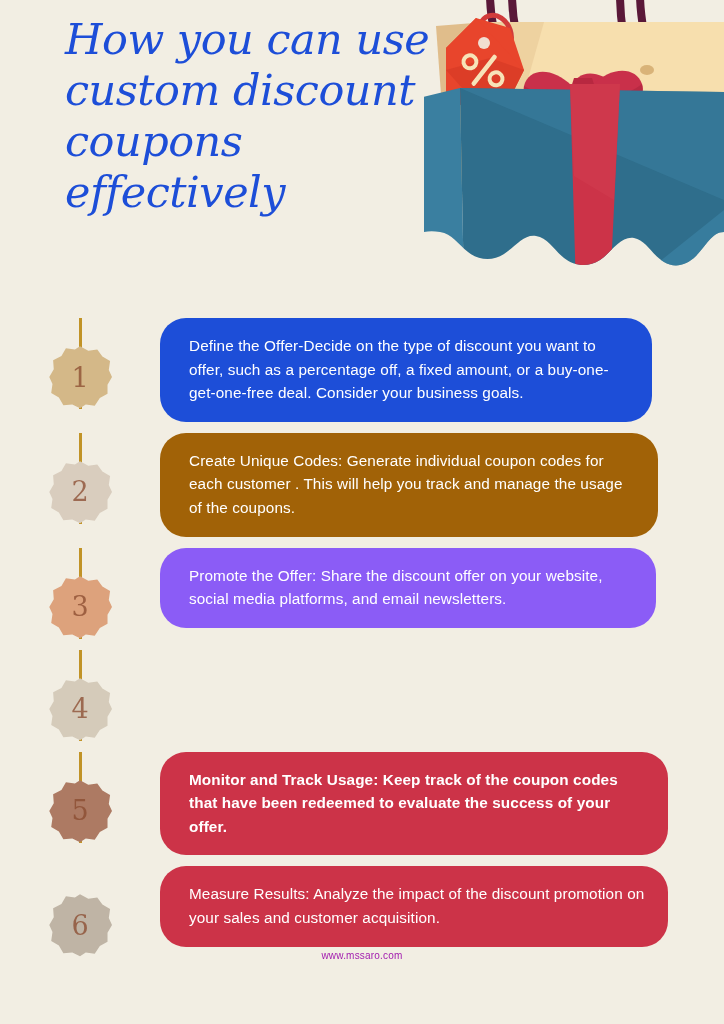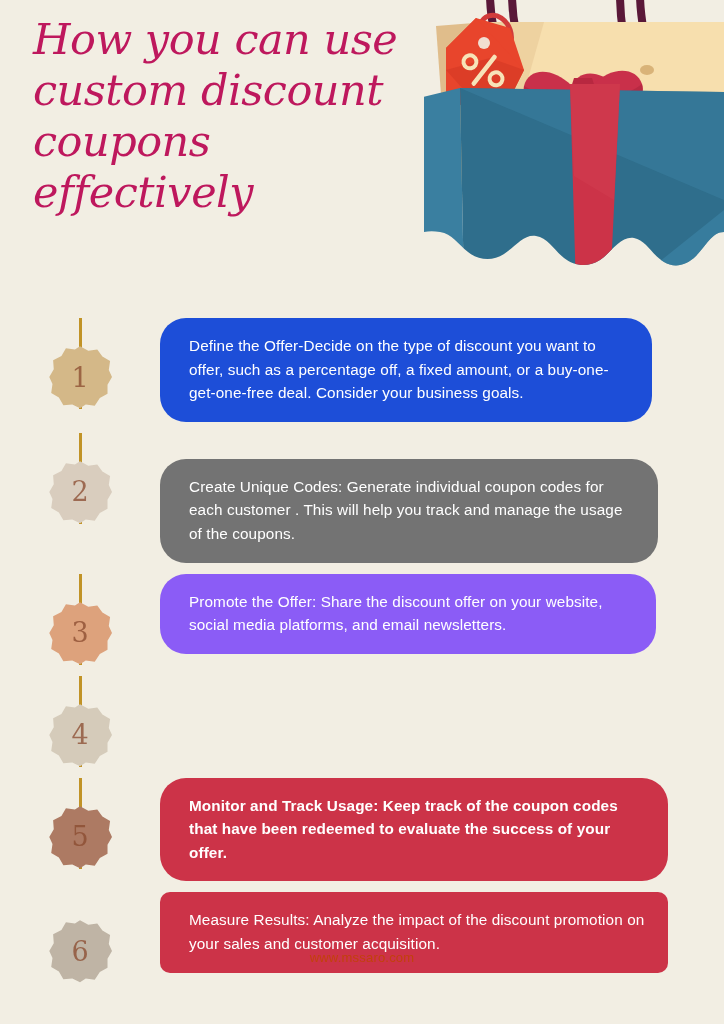--- a/index.html
+++ b/index.html
@@ -100,32 +100,32 @@
     font-size:15.3px;
     line-height:23.6px;
     letter-spacing:.1px;
     font-family:"Liberation Sans", sans-serif;
   }
   .w-1 { margin-right:72px; }
   .w-2 { margin-right:66px; }
   .w-3 { margin-right:68px; }
   .w-4 { margin-right:66px; }
   .w-5 { margin-right:56px; }
-  .w-6 { margin-right:56px;border-radius:10px; }
+  .w-6 { margin-right:56px; }
 
   
   #footer {
     position:absolute;
     left:0;
     top:950px;
     width:724px;
     text-align:center;
-    font-size:13px;
+    font-size:10px;
     letter-spacing:.2px;
-    color:#c2410c;
+    color:#a21caf;
     font-family:"Liberation Sans", sans-serif;
   }
 </style>
 </head>
 <body>
 
 <div id="page" style="background: rgb(242, 238, 227);">
 
   <div id="illustration">
     <svg viewBox="0 0 300 310" xmlns="http://www.w3.org/2000/svg">
@@ -194,21 +194,21 @@
           <path d="M300 210 L200 290 L300 290 Z" fill="#3E86A8" opacity=".6"></path>
 
           <path d="M146 84 L196 84 L186 290 L152 290 Z" fill="#CC3348"></path>
           <path d="M146 84 L196 84 L190 200 L150 176 Z" fill="#D03B4E" opacity=".7"></path>
         </g>
       </g>
     </svg>
   </div>
 
   <div id="title-block">
-    <h1 style="color: #be185d;">How you can use
+    <h1 style="color: #1d4ed8; margin-left: 32px;">How you can use
 custom discount
 coupons
 effectively</h1>
   </div>
 
   <div id="steps">
 
     <div class="step-row">
       <div class="badge-col">
         <div class="connector" style="background: rgb(193, 147, 39);"></div>
@@ -225,21 +225,21 @@
     <div class="step-row">
       <div class="badge-col">
         <div class="connector" style="background: rgb(193, 147, 39);"></div>
         <div class="badge-wrap">
           <svg viewBox="0 0 100 100" xmlns="http://www.w3.org/2000/svg">
             <path fill="#D9CDBE" d="M50 2 L63 9 L77 7 L85 18 L97 25 L95 39 L100 50 L93 62 L93 76 L81 83 L73 95 L59 93 L50 99 L38 93 L24 94 L17 82 L5 75 L7 61 L2 50 L9 38 L8 24 L21 17 L28 5 L42 7 Z"></path>
           </svg>
           <span class="badge-num">2</span>
         </div>
       </div>
-      <div class="card w-2" style="background: #737373; margin-top: 26px;">Create Unique Codes: Generate individual coupon codes for each customer . This will help you track and manage the usage of the coupons.</div>
+      <div class="card w-2" style="background: #a16207;">Create Unique Codes: Generate individual coupon codes for each customer . This will help you track and manage the usage of the coupons.</div>
     </div>
 
     <div class="step-row">
       <div class="badge-col">
         <div class="connector" style="background: rgb(193, 147, 39);"></div>
         <div class="badge-wrap">
           <svg viewBox="0 0 100 100" xmlns="http://www.w3.org/2000/svg">
             <path fill="#DDA27C" d="M50 2 L63 9 L77 7 L85 18 L97 25 L95 39 L100 50 L93 62 L93 76 L81 83 L73 95 L59 93 L50 99 L38 93 L24 94 L17 82 L5 75 L7 61 L2 50 L9 38 L8 24 L21 17 L28 5 L42 7 Z"></path>
           </svg>
           <span class="badge-num">3</span>

